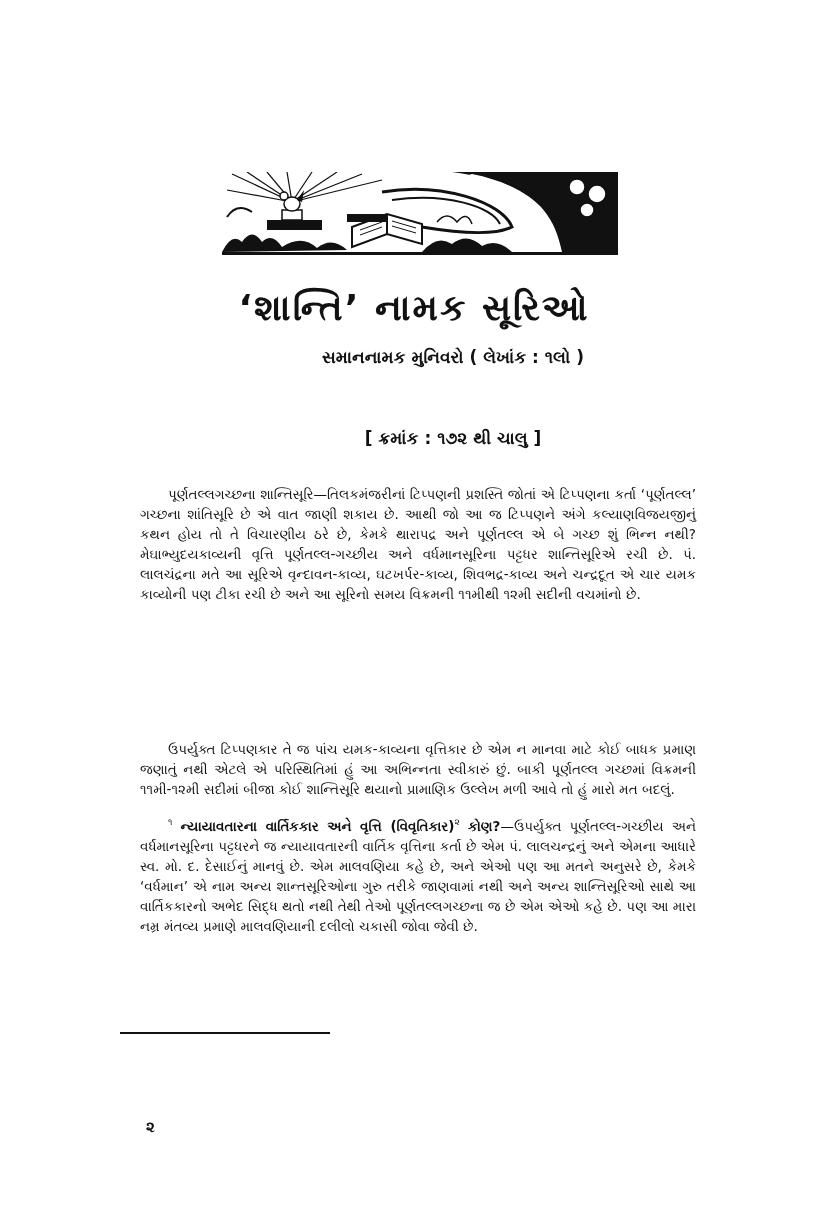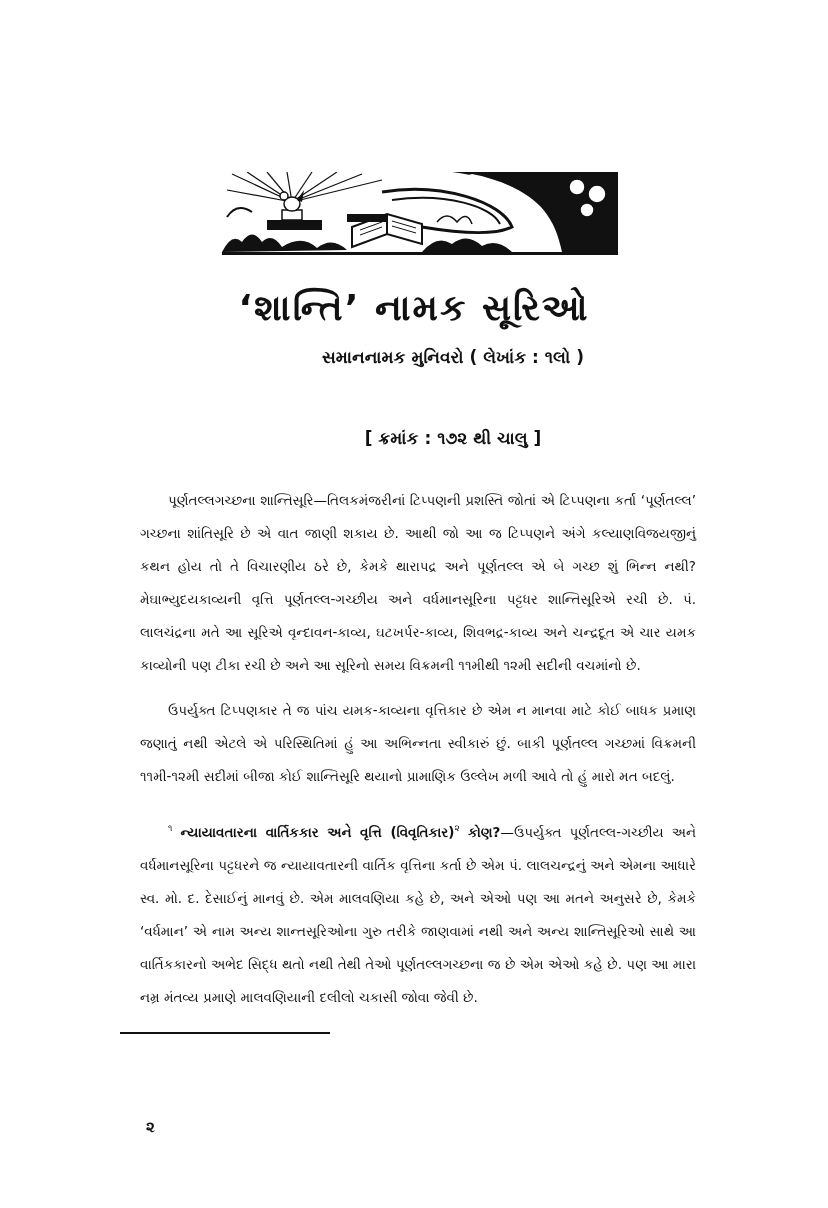--- a/index.html
+++ b/index.html
@@ -54,29 +54,29 @@
       padding-left: 39px;
     }
     .subtitle.s1 { top: 345px; }
     .subtitle.s2 { top: 385px; font-size: 17px; }
     .subtitle.s3 { top: 426px; font-size: 17px; }
     .body-text {
       position: absolute;
       left: 140px;
       width: 556px;
       font-size: 13.5px;
-      line-height: 33px;
+      line-height: 20px;
       text-align: justify;
     }
     .para {
       margin: 0;
       text-indent: 28px;
     }
     .p1 { top: 484px; }
-    .p2 { top: 694px; }
+    .p2 { top: 739px; }
     .p3 { top: 812px; }
     .fn-rule {
       position: absolute;
       left: 120px;
       top: 1032px;
       width: 210px;
       height: 0;
       border-top: 2px solid #111;
     }
     .footnotes {

